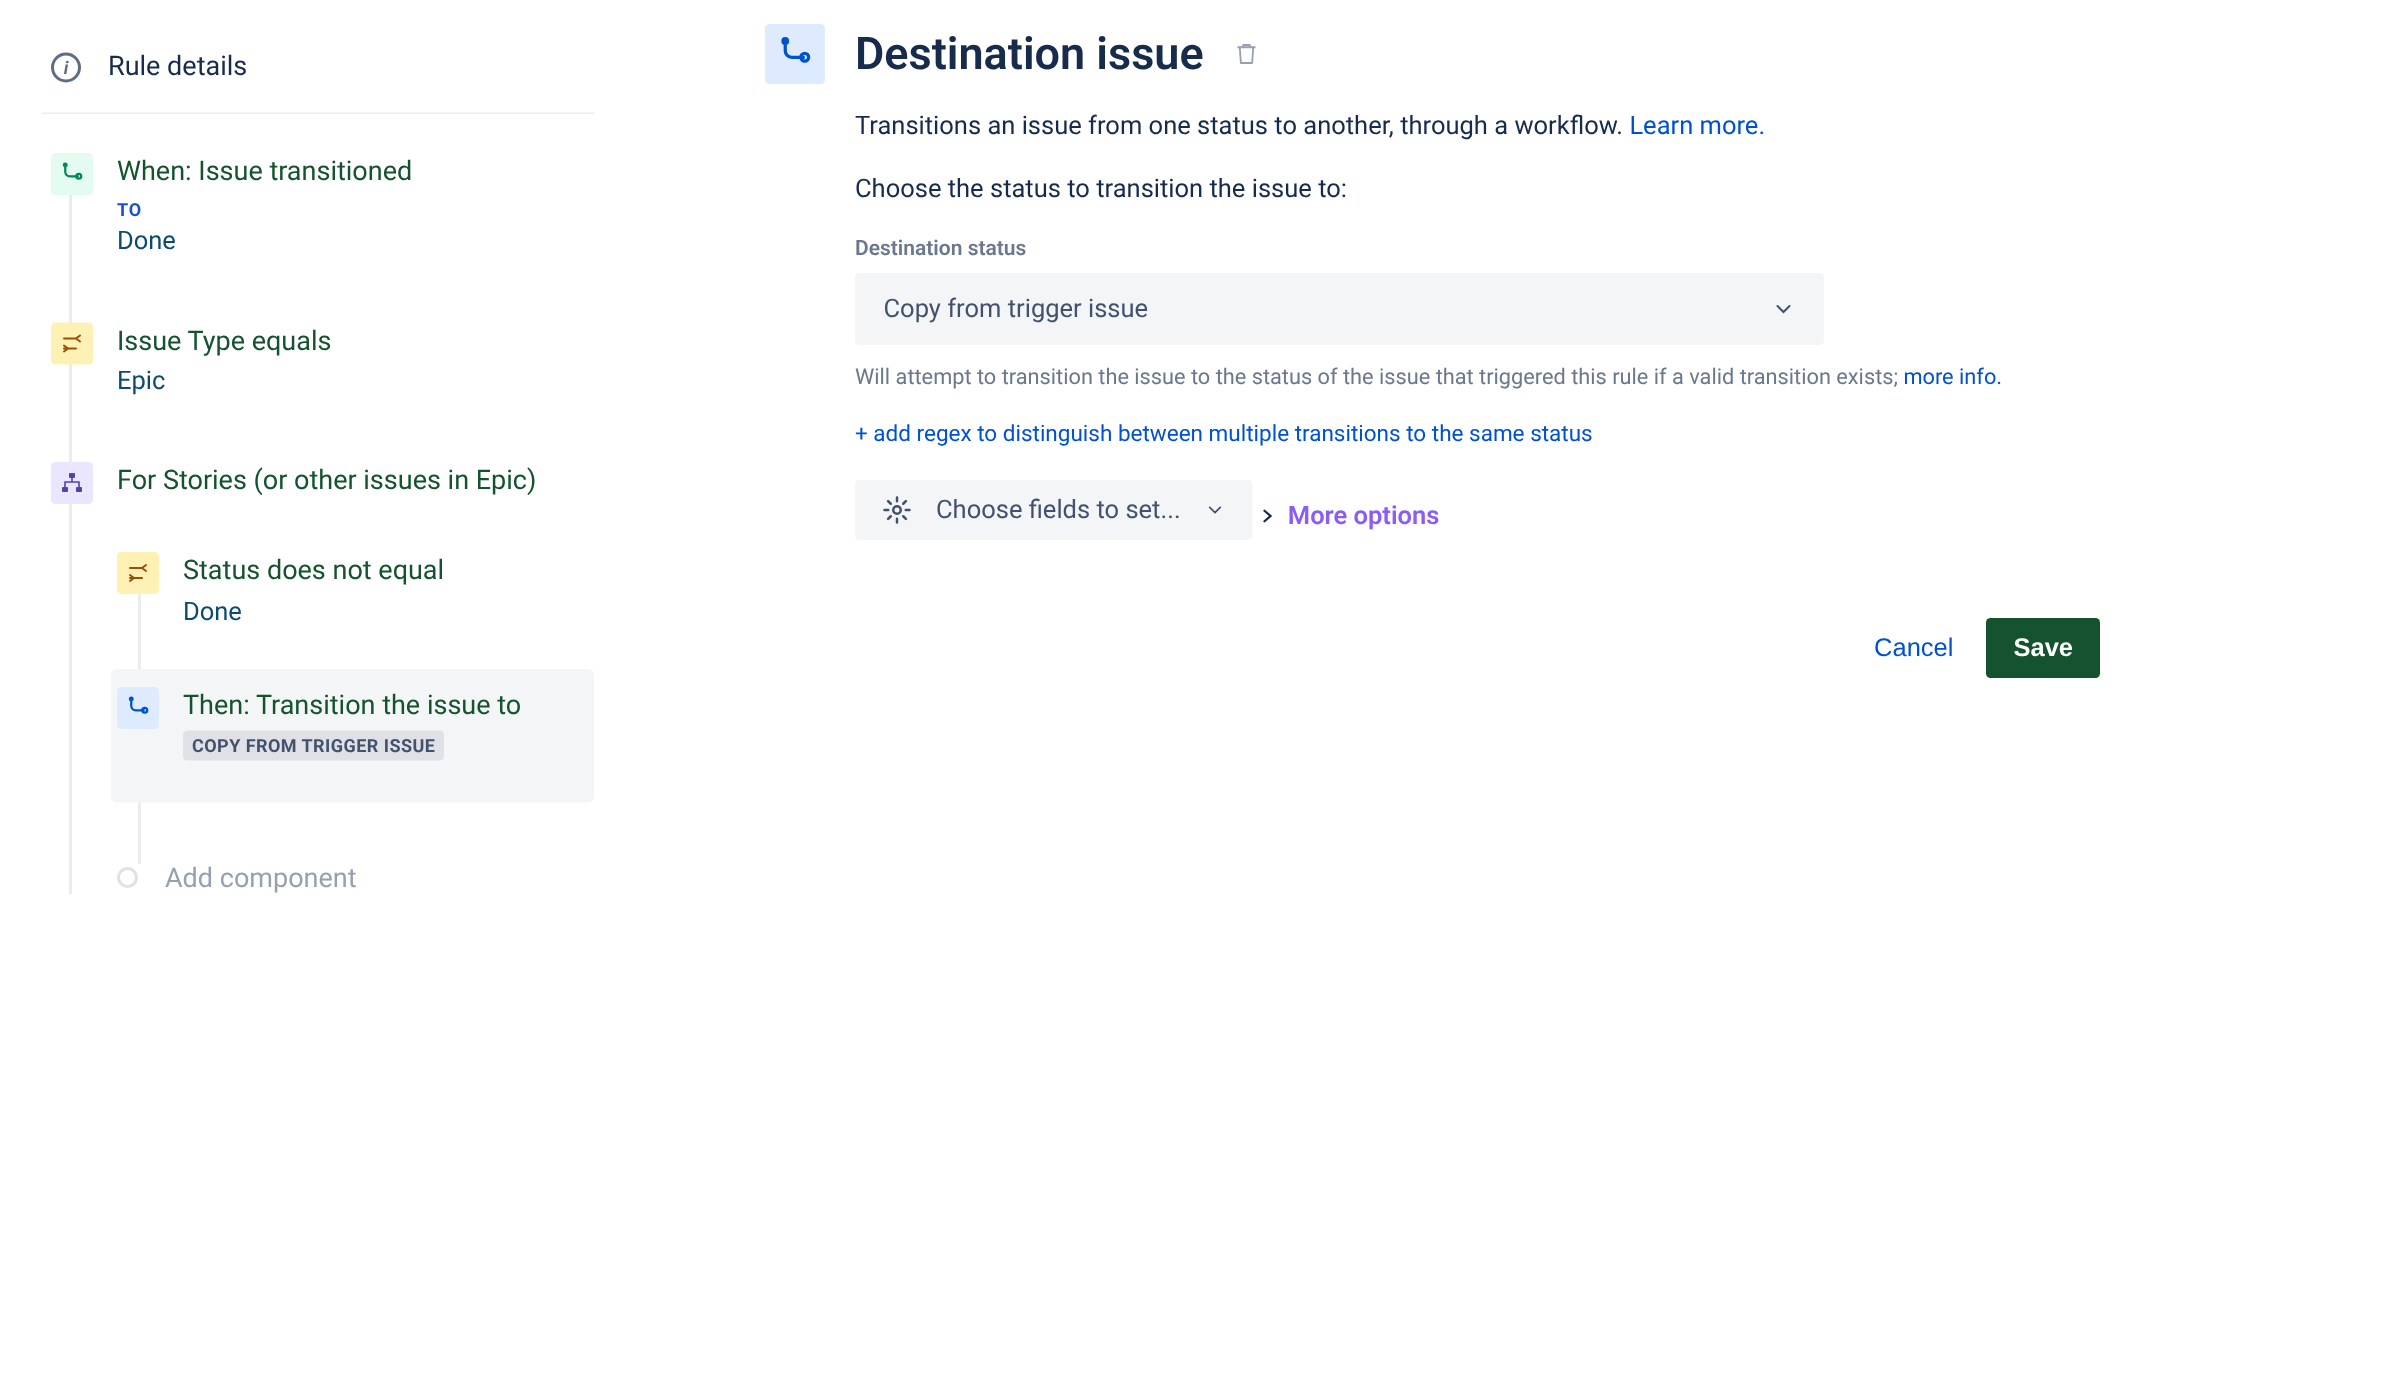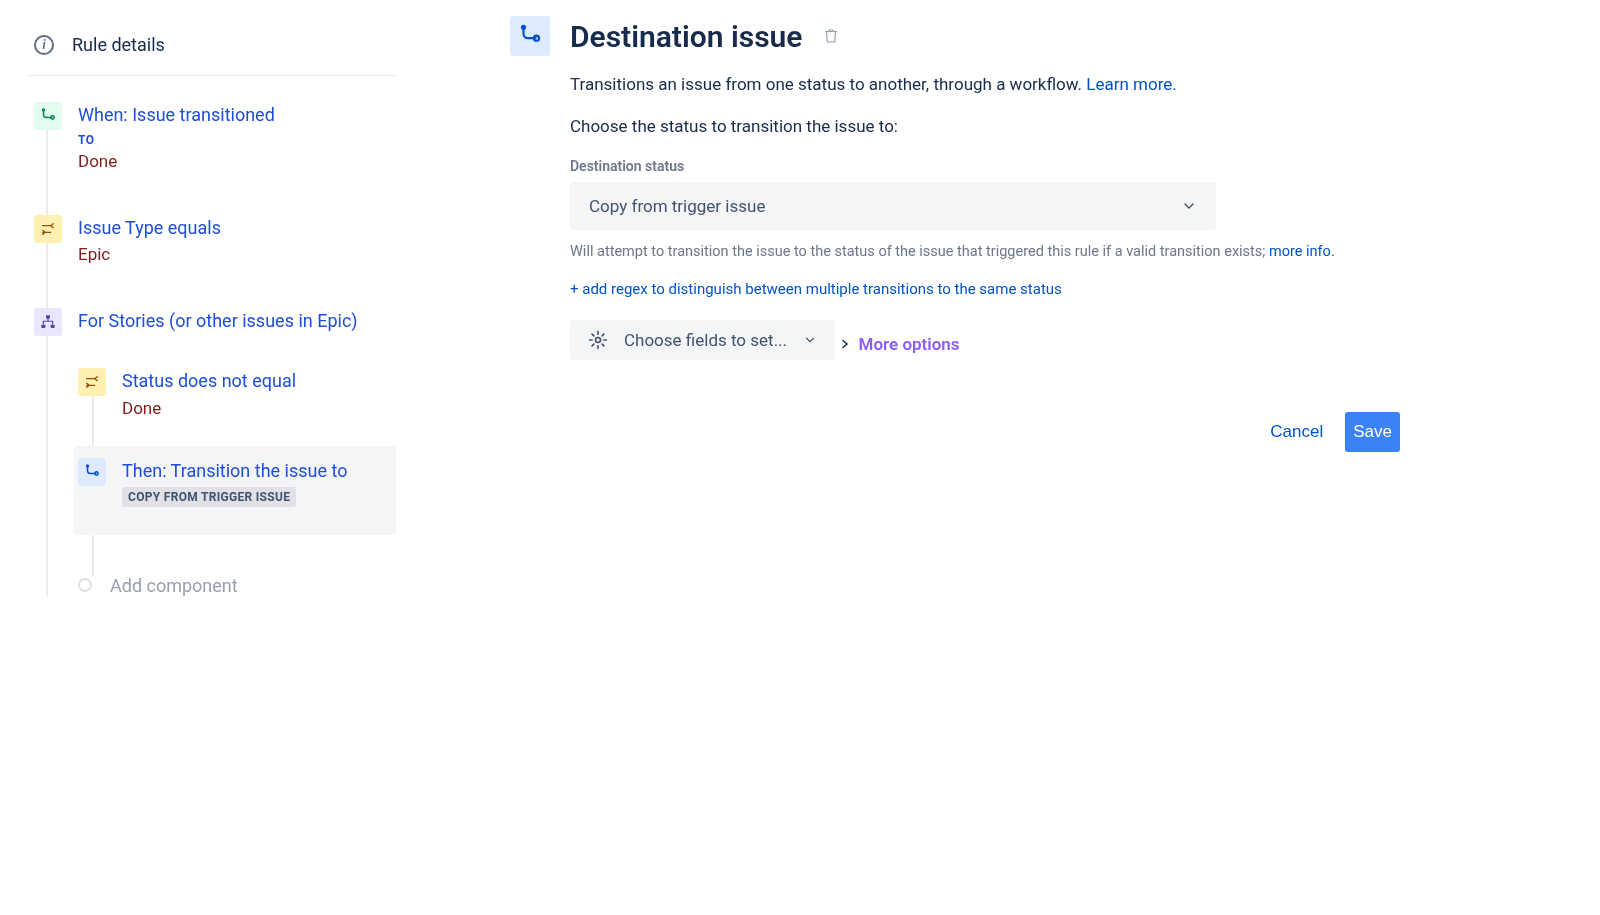--- a/index.html
+++ b/index.html
@@ -77,33 +77,33 @@
     justify-content: center;
     flex-shrink: 0;
     z-index: 1;
   }
   .icon-green { background: #E3FCEF; }
   .icon-yellow { background: #FFF0B3; }
   .icon-purple { background: #EAE6FF; }
   .icon-blue { background: #DEEBFF; }
   .step-body .title {
     font-size: 18px;
-    color: #1d4ed8;
+    color: #14532d;
     line-height: 1.4;
   }
   .step-body .sub {
     font-size: 12px;
     font-weight: 700;
     color: #1d4ed8;
     letter-spacing: 0.5px;
     margin-top: 6px;
   }
   .step-body .val {
     font-size: 17px;
-    color: #7f1d1d;
+    color: #0c4a6e;
     margin-top: 4px;
   }
   .nested {
     margin-left: 40px;
     position: relative;
     margin-top: 10px;
   }
   .nested .vline2 {
     position: absolute;
     left: 18px;
@@ -255,27 +255,28 @@
     max-width: 830px;
   }
   .btn-cancel {
     color: #0052CC;
     font-size: 17px;
     cursor: pointer;
     background: none;
     border: none;
   }
   .btn-save {
-    background: #3b82f6;
+    background: #14532d;
     color: #fff;
     font-size: 17px;
-    padding: 10px 8px;
+    padding: 10px 18px;
     border: none;
     border-radius: 3px;
     cursor: pointer;
+    font-weight: bold;
   }
   .chev { font-size: 14px; color: #42526E; }
   svg { display: block; }
 </style>
 </head>
 <body>
 
 <div class="app">
 
   <div class="sidebar">

